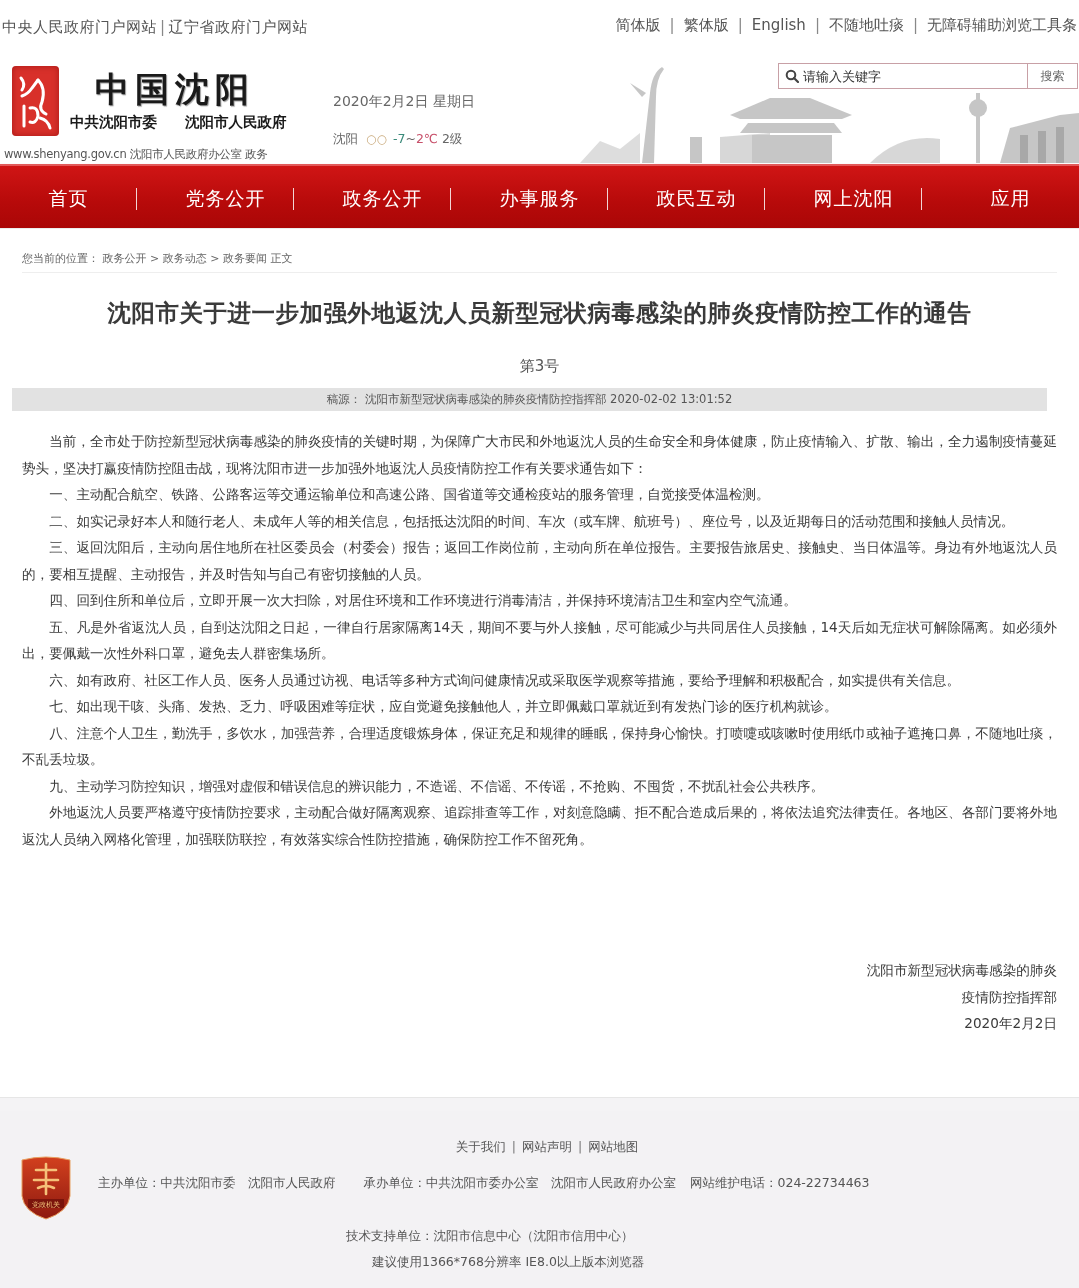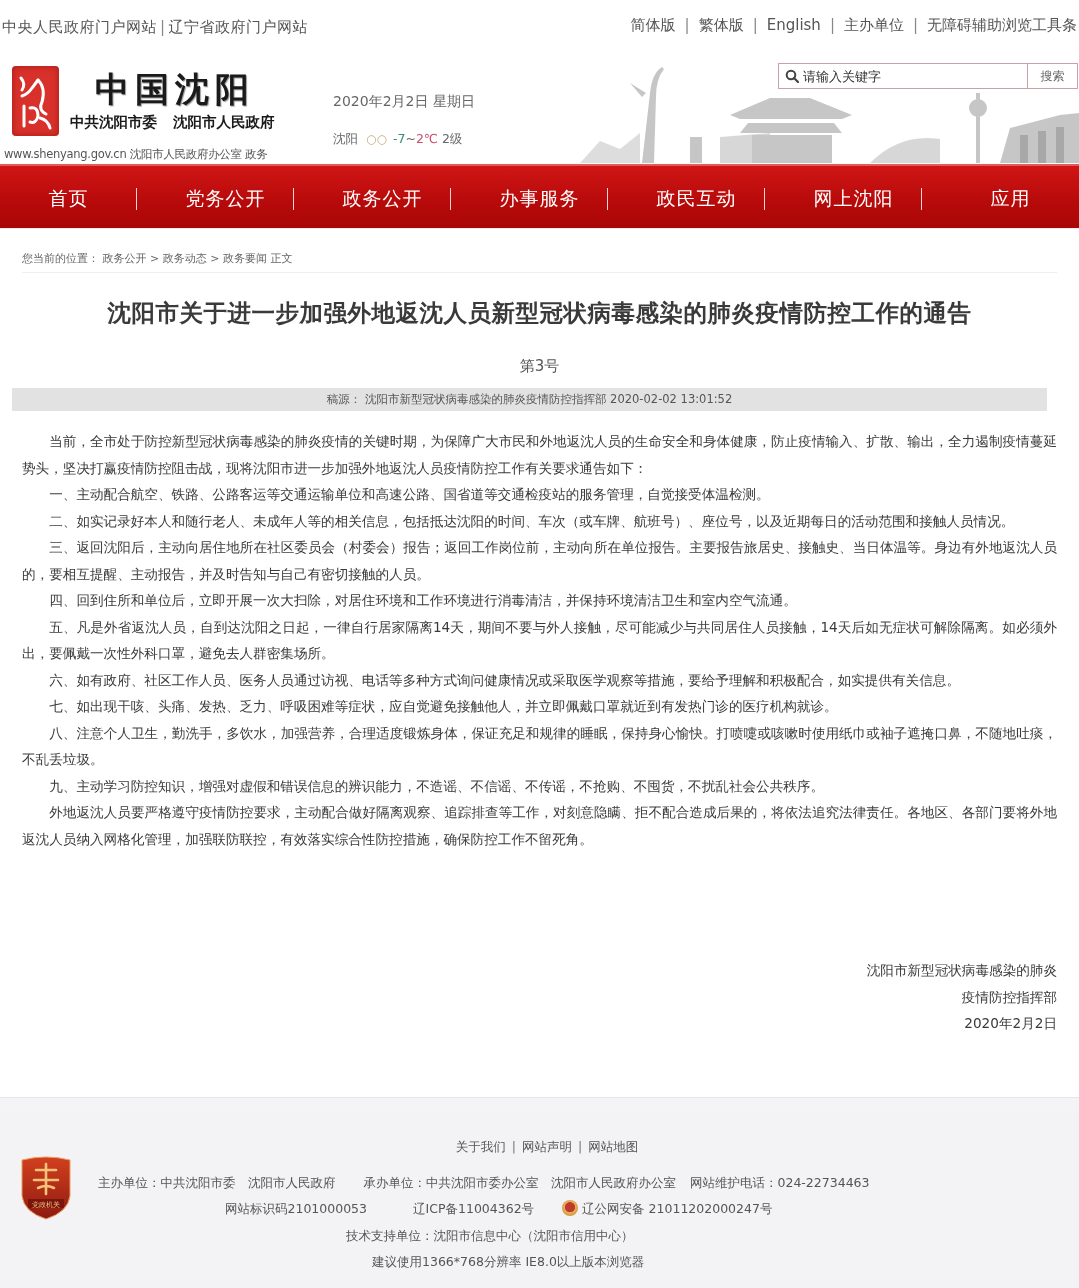--- a/index.html
+++ b/index.html
@@ -15,21 +15,21 @@
   .topbar-right a { color: #555; text-decoration: none; }
   .topbar-right .sep { color: #888; padding: 0 9px; }
 
   
   .header { position: absolute; left: 0; top: 43px; width: 1079px; height: 121px; background: #fff; overflow: hidden; }
   .skyline { position: absolute; left: 580px; top: 10px; width: 499px; height: 111px; }
   .logo-seal { position: absolute; left: 12px; top: 23px; width: 47px; height: 70px; background: #d8302a; border-radius: 4px; box-shadow: inset 0 0 6px rgba(120,0,0,0.5); }
   .logo-seal svg { position: absolute; left: 0; top: 0; }
   .site-title { position: absolute; left: 95px; top: 24px; font-size: 34px; font-weight: bold; color: #1a1a1a; letter-spacing: 6px; text-shadow: 1px 1px 1px #999; }
   .site-sub { position: absolute; left: 70px; top: 70px; font-size: 14.5px; font-weight: bold; color: #1a1a1a; white-space: nowrap; }
-  .site-sub span + span { margin-left: 16px; }
+  .site-sub span + span { margin-left: 28px; }
   .site-url { position: absolute; left: 4px; top: 104px; font-size: 11.5px; color: #555; white-space: nowrap; letter-spacing: -0.3px; }
   .date { position: absolute; left: 333px; top: 50px; font-size: 14px; color: #666; }
   .weather { position: absolute; left: 333px; top: 88px; font-size: 12.5px; color: #666; white-space: nowrap; }
   .weather .cloud { display: inline-block; margin: 0 6px 0 8px; color: #c9a97a; font-size: 12px; font-weight: bold; }
   .weather .low { color: #3a8a7a; }
   .weather .high { color: #c7506a; }
 
   .search { position: absolute; left: 778px; top: 20px; width: 300px; height: 26px; border: 1px solid #c8a0a6; background: #fff; }
   .search-icon { position: absolute; left: 6px; top: 5px; width: 14px; height: 14px; }
   .search-input { position: absolute; left: 24px; top: 1px; width: 224px; height: 22px; border: none; outline: none; font-size: 13px; color: #333; background: transparent; font-family: "DejaVu Sans", sans-serif; }
@@ -66,21 +66,21 @@
   .police-icon { display: inline-block; width: 16px; height: 16px; border-radius: 50%; background: radial-gradient(circle at 50% 45%, #c0392b 40%, #e8b060 45%, #d69a45 70%); vertical-align: -3px; margin-right: 4px; }
 </style>
 </head>
 <body>
 
 <div class="topbar">
   <div class="topbar-left">
     <a href="#">中央人民政府门户网站</a><span class="sep">|</span><a href="#">辽宁省政府门户网站</a>
   </div>
   <div class="topbar-right">
-    <a href="#">简体版</a><span class="sep">|</span><a href="#">繁体版</a><span class="sep">|</span><a href="#">English</a><span class="sep">|</span><a href="#">主办单位</a><span class="sep">|</span><a href="#">无障碍辅助浏览工具条</a>
+    <a href="#">简体版</a><span class="sep">|</span><a href="#">繁体版</a><span class="sep">|</span><a href="#">English</a><span class="sep">|</span><a href="#">不随地吐痰</a><span class="sep">|</span><a href="#">无障碍辅助浏览工具条</a>
   </div>
 </div>
 
 <div class="header">
   <svg class="skyline" viewBox="0 0 499 111" width="499" height="111">
     <g fill="#bdbdbd" opacity="0.85">
       <path d="M62 110 L70 40 Q72 20 82 14 L84 16 Q76 26 76 44 L74 110 Z"></path>
       <path d="M50 30 L66 40 L62 44 Z"></path>
       <path d="M0 110 L20 88 L40 96 L60 80 L60 110 Z" opacity="0.6"></path>
       <rect x="110" y="84" width="12" height="26"></rect>
@@ -203,19 +203,16 @@
   </svg>
 
   <div class="footer-links">
     <a href="#">关于我们</a><span class="sep">|</span><a href="#">网站声明</a><span class="sep">|</span><a href="#">网站地图</a>
   </div>
 
   <div class="footer-line" style="left:98px; top:64px;">
     <span>主办单位：中共沈阳市委　沈阳市人民政府</span><span style="margin-left:28px">承办单位：中共沈阳市委办公室　沈阳市人民政府办公室</span><span>网站维护电话：024-22734463</span>
   </div>
 
-  <div class="footer-line" style="left:225px; top:89px;">
-    <span>网站标识码2101000053</span><span style="margin-left:46px">辽ICP备11004362号</span><span style="margin-left:28px"><i class="police-icon"></i><span>辽公网安备 21011202000247号</span></span>
-  </div>
 
   <div class="footer-line" style="left:346px; top:117px;">技术支持单位：沈阳市信息中心（沈阳市信用中心）</div>
   <div class="footer-line" style="left:372px; top:143px;">建议使用1366*768分辨率 IE8.0以上版本浏览器</div>
 </div>
 
 </body></html>

